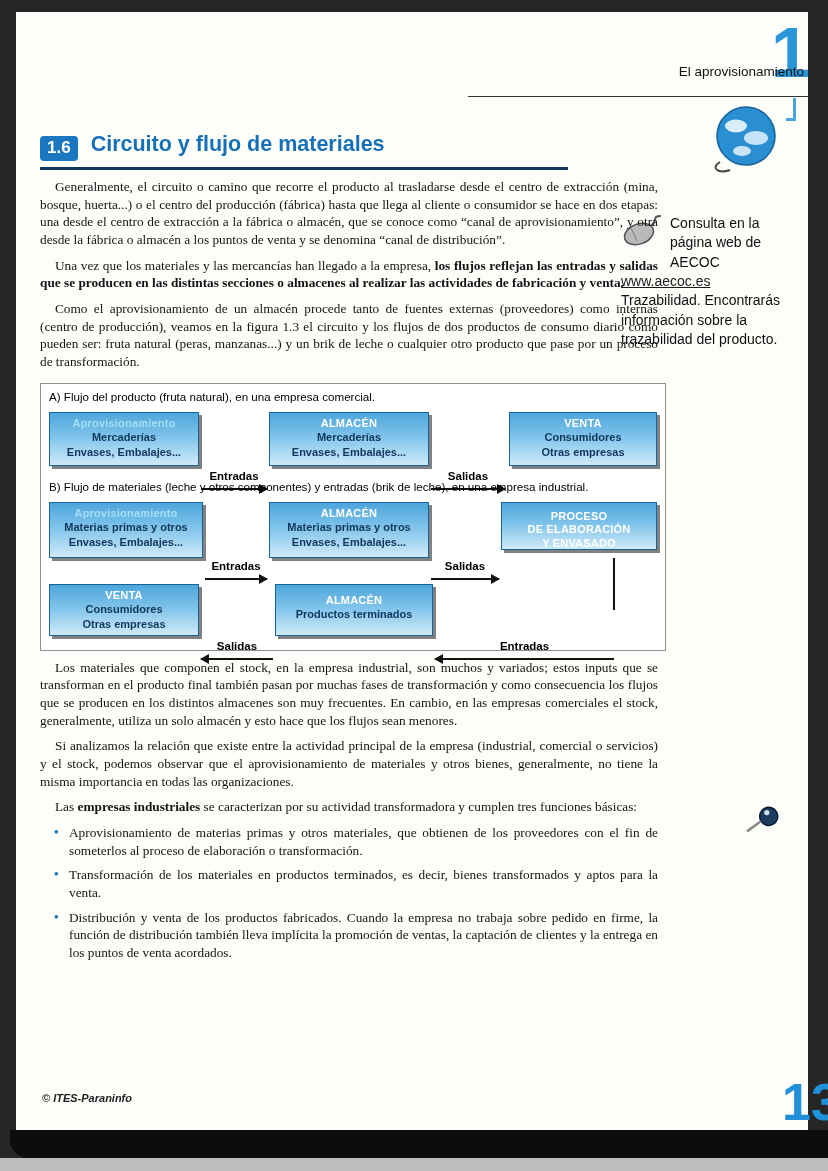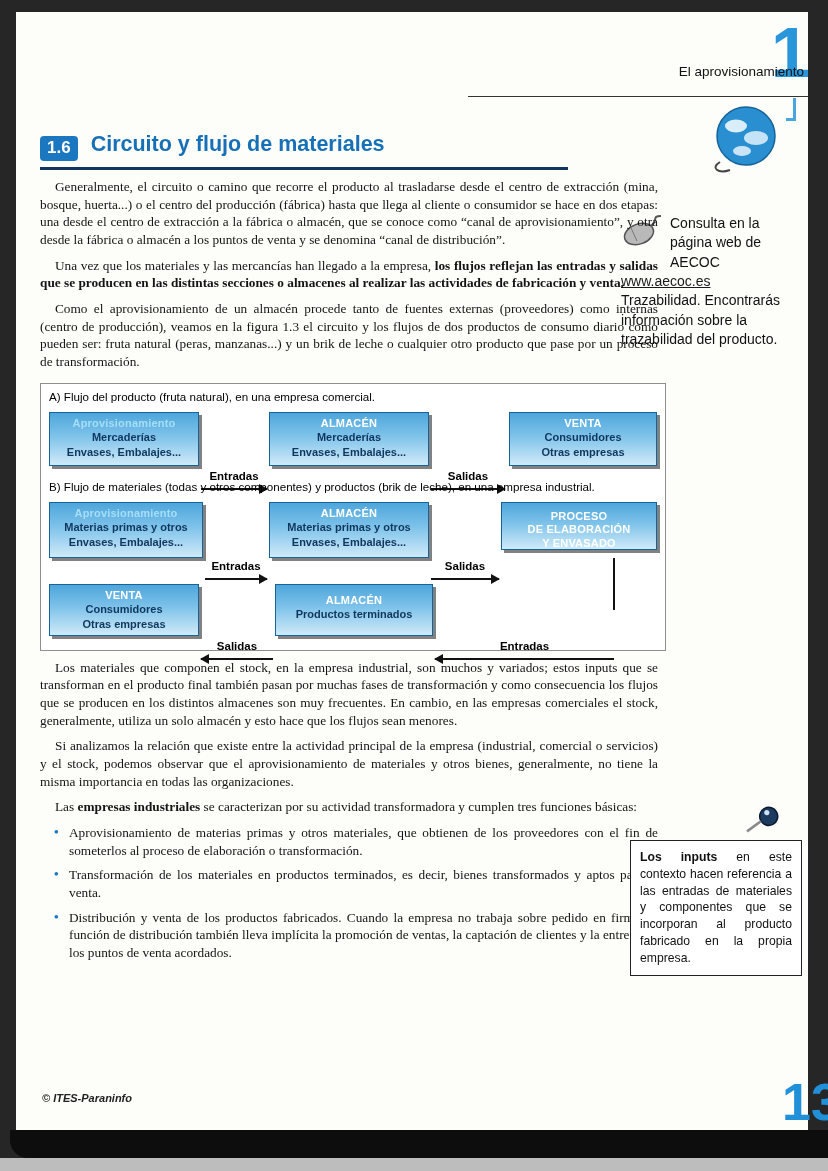--- a/index.html
+++ b/index.html
@@ -141,21 +141,21 @@
           <div class="ln">
               <span class="head-r"></span>
             </div>
         </div>
         <div class="fbox" style="left:468px;top:28px;width:148px;height:54px;">
           <div class="t">VENTA</div>
           <div class="b">Consumidores</div>
           <div class="b">Otras empresas</div>
         </div>
 
-        <div class="flabel" style="left:8px;top:96px;">B) Flujo de materiales (todas y otros componentes) y productos (brik de leche), en una empresa industrial.</div>
+        <div class="flabel" style="left:8px;top:96px;">B) Flujo de materiales (leche y otros componentes) y entradas (brik de leche), en una empresa industrial.</div>
 
         <div class="fbox" style="left:8px;top:118px;width:154px;height:56px;">
           <div class="t aprov">Aprovisionamiento</div>
           <div class="b">Materias primas y otros</div>
           <div class="b">Envases, Embalajes...</div>
         </div>
         <div class="harrow" style="left:164px;top:128px;width:62px;">
           <div class="lbl">Entradas</div>
           <div class="ln">
               <span class="head-r"></span>
@@ -217,23 +217,20 @@
 
     <div class="pushpin-wrap">
       <svg width="36" height="38" viewBox="0 0 36 38">
         <g transform="rotate(18 18 14)">
           <circle cx="22" cy="11" r="9" fill="#1d3a5f" stroke="#0a1a30" stroke-width="1.5"></circle>
           <circle cx="19" cy="8" r="2.6" fill="#cfe2f4"></circle>
           <line x1="16" y1="18" x2="6" y2="32" stroke="#8a8a8a" stroke-width="2.6"></line>
         </g>
       </svg>
     </div>
-    <div class="notebox">
-      <strong>Los inputs</strong><span> en este contexto hacen referencia a las entradas de materiales y componentes que se incorporan al producto fabricado en la propia empresa.</span>
-    </div>
 
     <div class="footer-copy">© ITES-Paraninfo</div>
   </div>
 
   <div class="page-num">13</div>
   <div class="bottom-band"></div>
   <div class="bottom-strip"></div>
 </div>
 
 </body></html>

